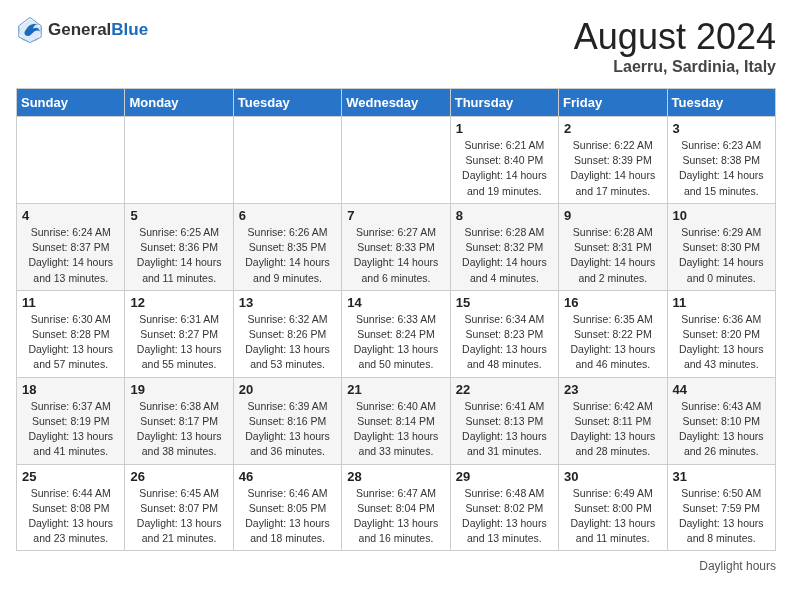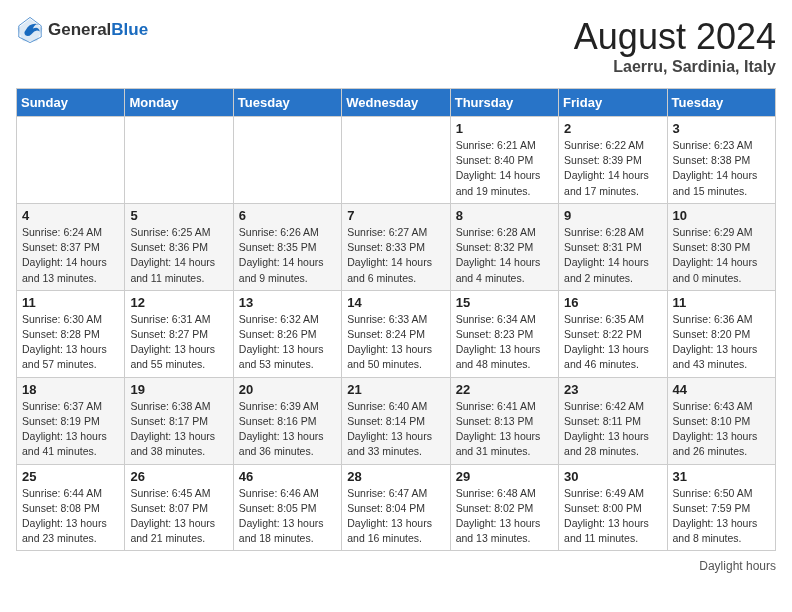--- a/index.html
+++ b/index.html
@@ -71,20 +71,21 @@
       font-size: 13px;
       font-weight: bold;
       color: #222;
       display: block;
       margin-bottom: 2px;
     }
     .day-detail {
       color: #333;
       font-size: 10.5px;
       line-height: 1.45;
+      text-align: center;
     }
     .empty-cell {
       background: #fff !important;
     }
     .footer {
       margin-top: 8px;
       font-size: 12px;
       color: #555;
       text-align: right;
     }

